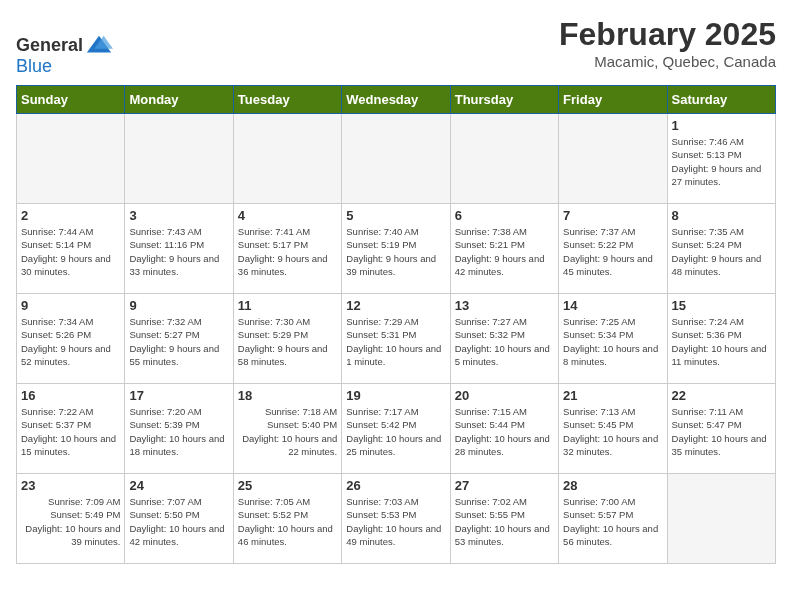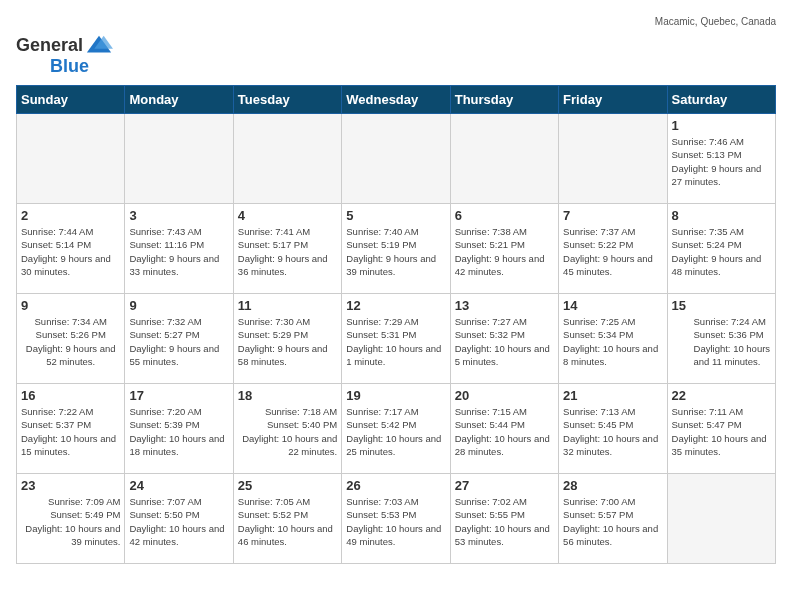--- a/index.html
+++ b/index.html
@@ -34,30 +34,30 @@
     }
     .title-area {
       text-align: right;
     }
     .calendar-title {
       font-size: 32px;
       font-weight: bold;
       color: #333;
     }
     .calendar-subtitle {
-      font-size: 10px;
+      font-size: 15px;
       color: #555;
     }
     table {
       width: 100%;
       border-collapse: collapse;
       table-layout: fixed;
     }
     th {
-      background-color: #0c4a6e;
+      background-color: #4d7c0f;
       color: white;
       padding: 6px 4px;
       font-size: 13px;
       font-weight: bold;
       text-align: left;
       border: 1px solid #1a5fa0;
     }
     td {
       border: 1px solid #ccc;
       vertical-align: top;
@@ -89,25 +89,26 @@
   <div class="logo">
     <div>
       <div style="display:flex;align-items:center;margin-top:16px;">
         <span class="logo-text">General</span>
         <svg class="logo-icon" viewBox="0 0 30 30">
           <polygon points="15,4 28,22 2,22" fill="#2176c7"></polygon>
           <polygon points="20,4 30,18 10,18" fill="#4a9de0" opacity="0.7"></polygon>
         </svg>
       </div>
       <div style="display:flex;align-items:center;margin-top:-4px;">
-        <span style="font-size:18px;font-weight:bold;color:#2176c7;margin-left:34px;">Blue</span>
+        <span style="font-size:18px;font-weight:normal;color:#2176c7;">Blue</span>
       </div>
     </div>
   </div>
   <div class="title-area">
+    <div class="calendar-title">February 2025</div>
     <div class="calendar-subtitle">Macamic, Quebec, Canada</div>
   </div>
 </div>
 
 <table>
   <thead>
     <tr id="weekday-header">
         <th>Sunday</th>
         <th>Monday</th>
         <th>Tuesday</th>
@@ -172,21 +173,21 @@
         <td>
           <span class="day-number">8</span>
           <div class="day-info" style="white-space: pre-line;">Sunrise: 7:35 AM
 Sunset: 5:24 PM
 Daylight: 9 hours and 48 minutes.</div>
         </td>
       </tr>
       <tr>
         <td>
           <span class="day-number">9</span>
-          <div class="day-info" style="white-space: pre-line; text-align: center;">Sunrise: 7:34 AM
+          <div class="day-info" style="white-space: pre-line;">Sunrise: 7:34 AM
 Sunset: 5:26 PM
 Daylight: 9 hours and 52 minutes.</div>
         </td>
         <td>
           <span class="day-number">9</span>
           <div class="day-info" style="white-space: pre-line;">Sunrise: 7:32 AM
 Sunset: 5:27 PM
 Daylight: 9 hours and 55 minutes.</div>
         </td>
         <td>
@@ -208,21 +209,21 @@
 Daylight: 10 hours and 5 minutes.</div>
         </td>
         <td>
           <span class="day-number">14</span>
           <div class="day-info" style="white-space: pre-line;">Sunrise: 7:25 AM
 Sunset: 5:34 PM
 Daylight: 10 hours and 8 minutes.</div>
         </td>
         <td>
           <span class="day-number">15</span>
-          <div class="day-info" style="white-space: pre-line; margin-left: 22px;">Sunrise: 7:24 AM
+          <div class="day-info" style="white-space: pre-line;">Sunrise: 7:24 AM
 Sunset: 5:36 PM
 Daylight: 10 hours and 11 minutes.</div>
         </td>
       </tr>
       <tr>
         <td>
           <span class="day-number">16</span>
           <div class="day-info" style="white-space: pre-line;">Sunrise: 7:22 AM
 Sunset: 5:37 PM
 Daylight: 10 hours and 15 minutes.</div>

